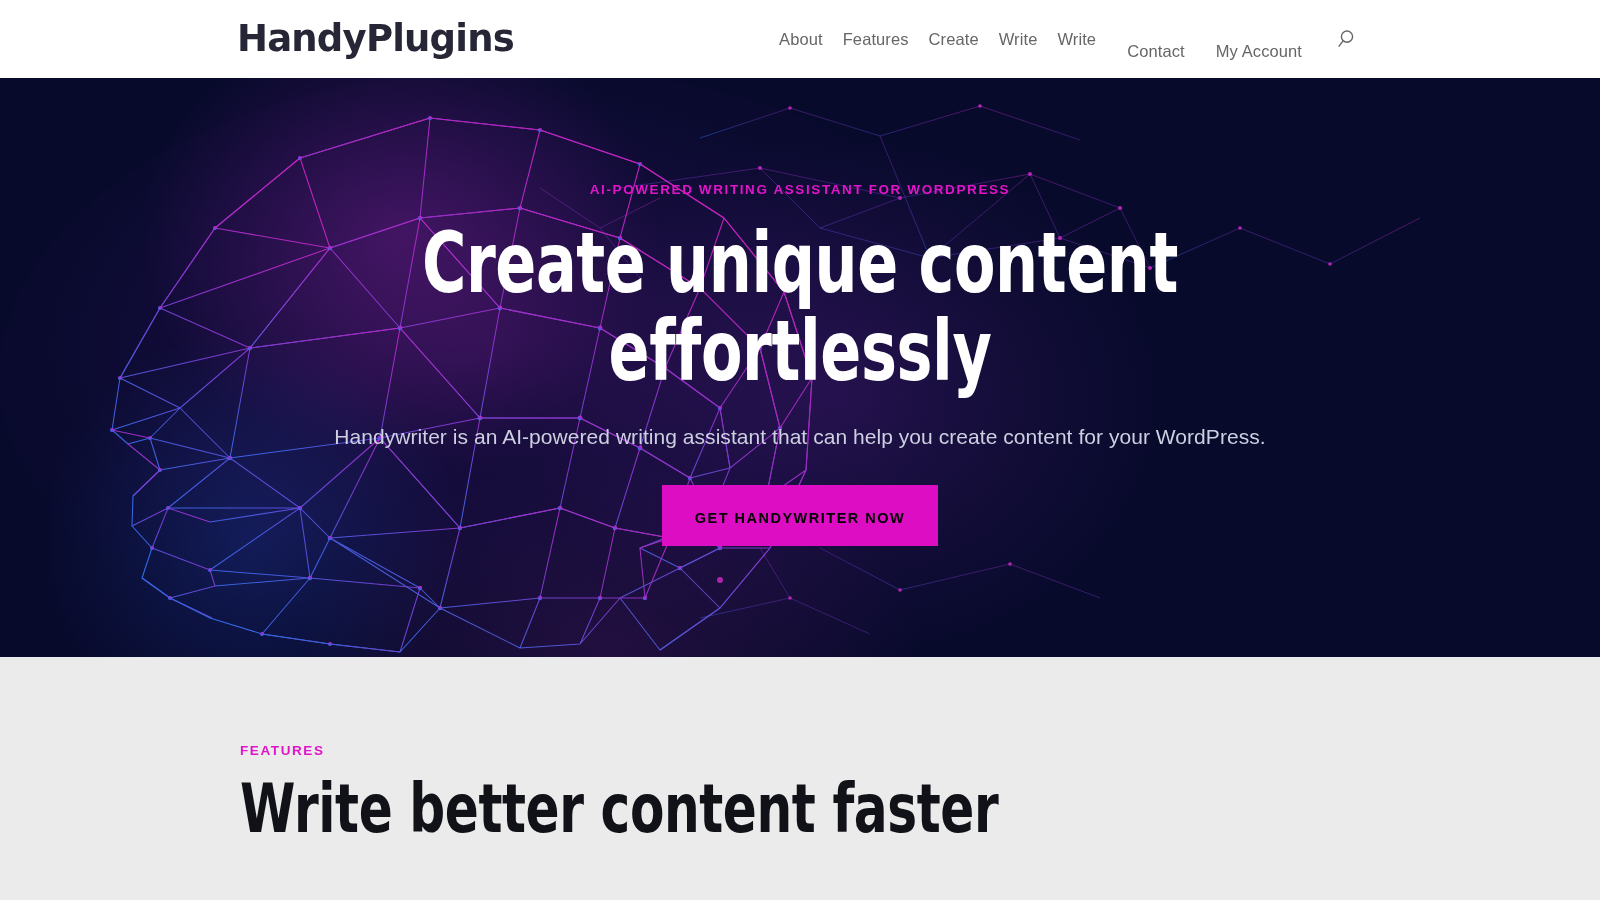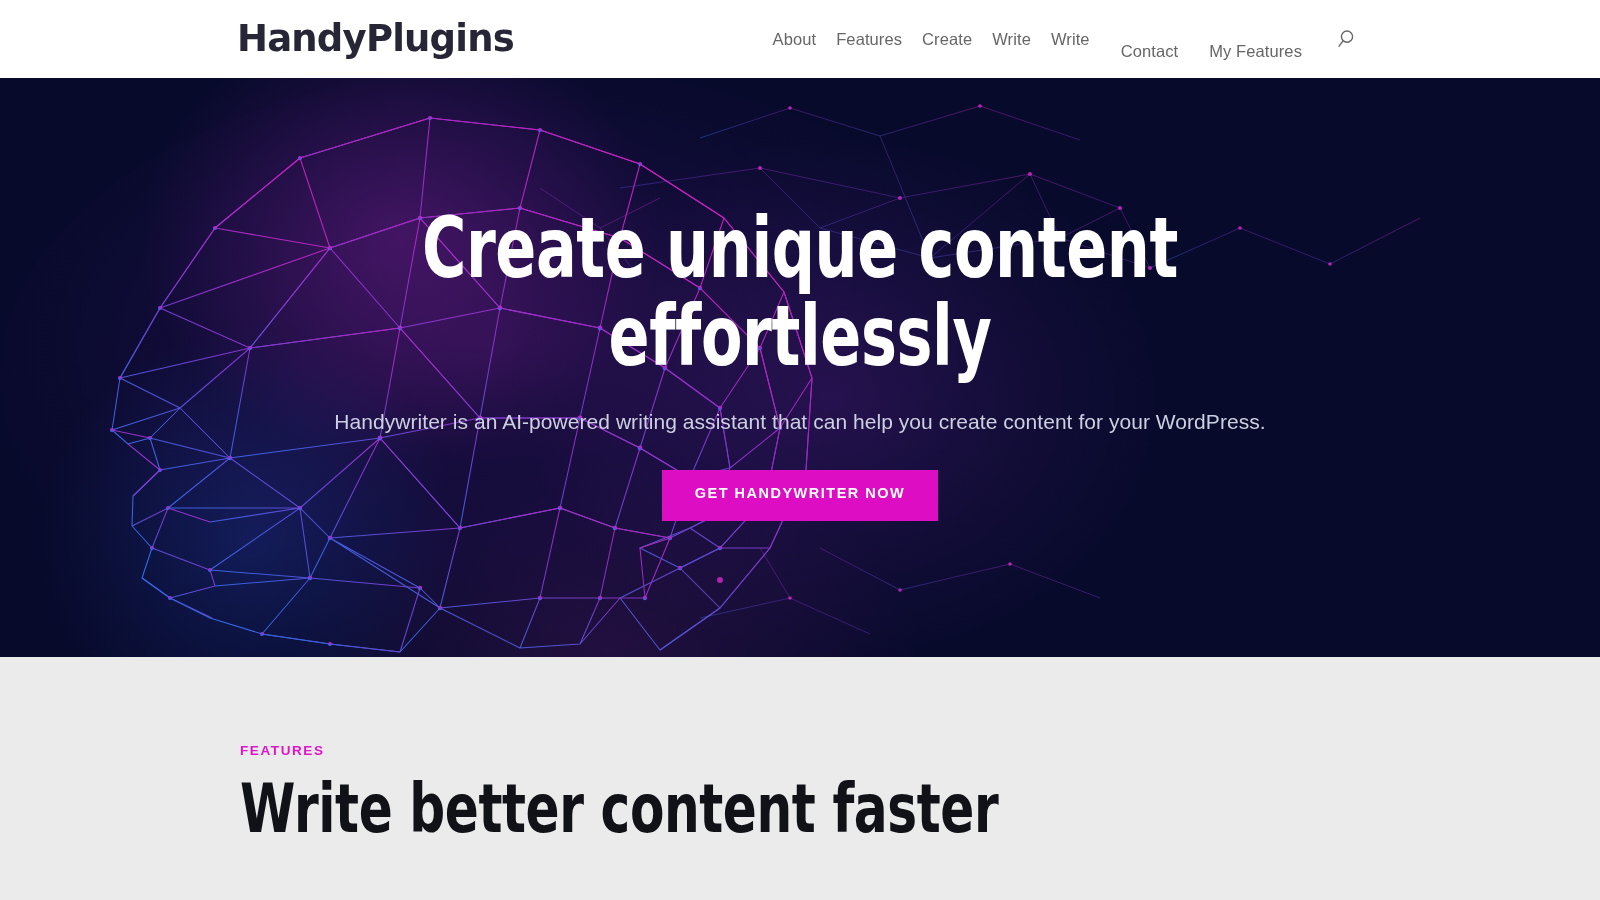--- a/index.html
+++ b/index.html
@@ -114,27 +114,27 @@
     margin-top:26px;
     font-size:21px;
     line-height:31px;
     color:#cdd0e0;
     letter-spacing:.05px;
   }
   .cta-wrap{ margin-top:33px; }
   .cta-btn{
     display:inline-block;
     background:#dc0dc2;
-    color:#ffffff;
+    color:#000000;
     border:none;
     font-size:14.5px;
     font-weight:700;
     letter-spacing:1.5px;
     text-transform:uppercase;
-    padding:15px 33px 20px;
+    padding:25px 33px 20px;
     cursor:pointer;
     font-family:"Liberation Sans", sans-serif;
   }
 
   
   .features{
     background:#ebebeb;
     height:243px;
   }
   .features-inner{
@@ -169,21 +169,21 @@
 
     <div class="brand">HandyPlugins</div>
 
     <nav class="nav">
       <a href="#">About</a>
       <a href="#">Features</a>
       <a href="#">Create</a>
       <a href="#">Write</a>
       <a href="#">Write</a>
       <a href="#" class="nav-gap">Contact</a>
-      <a href="#" class="nav-gap">My Features</a>
+      <a href="#" class="nav-gap">My Account</a>
 
       <button class="search-btn">
         <span>
           <svg width="20" height="20" viewBox="0 0 20 20" fill="none">
             <circle cx="11" cy="7.6" r="5.6" stroke="#666666" stroke-width="1.4"></circle>
             <line x1="7.0" y1="11.8" x2="3.1" y2="17.2" stroke="#666666" stroke-width="1.4" stroke-linecap="round"></line>
           </svg>
         </span>
       </button>
     </nav>
@@ -344,20 +344,21 @@
       </g>
     </svg>
   </div>
 
   <div class="glow glow-a"></div>
   <div class="glow glow-b"></div>
   <div class="glow glow-c"></div>
   <div class="glow glow-d"></div>
 
   <div class="hero-content">
+    <div class="eyebrow">AI-POWERED WRITING ASSISTANT FOR WORDPRESS</div>
 
     <h1 class="hero-title">
       <span>Create unique content</span><br>
       <span>effortlessly</span>
     </h1>
 
     <p class="hero-sub">
       <span>Handywriter is an AI-powered writing assistant that can help you create content for your WordPress.</span><br>
     </p>
 

